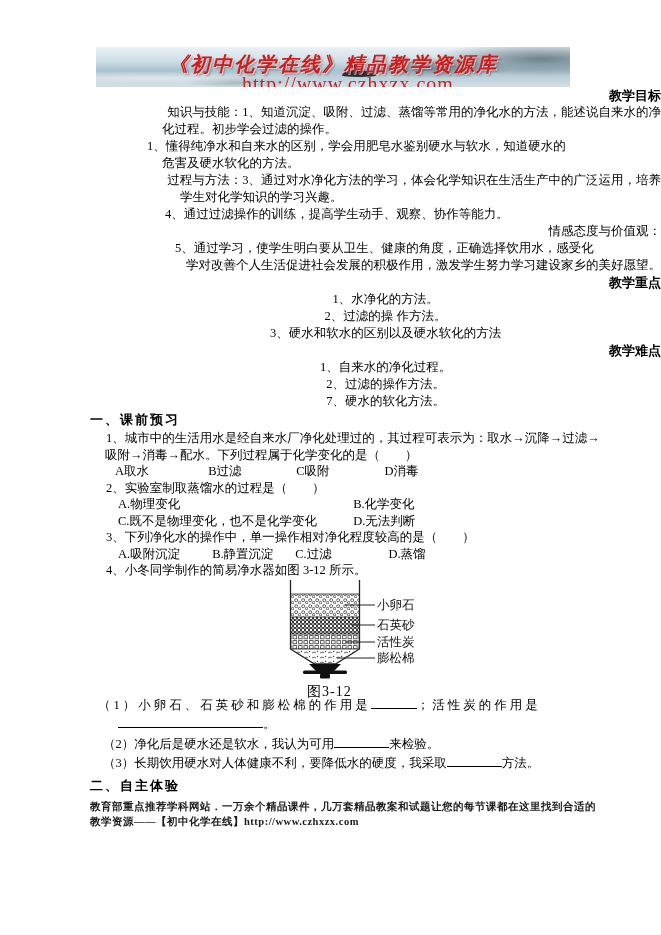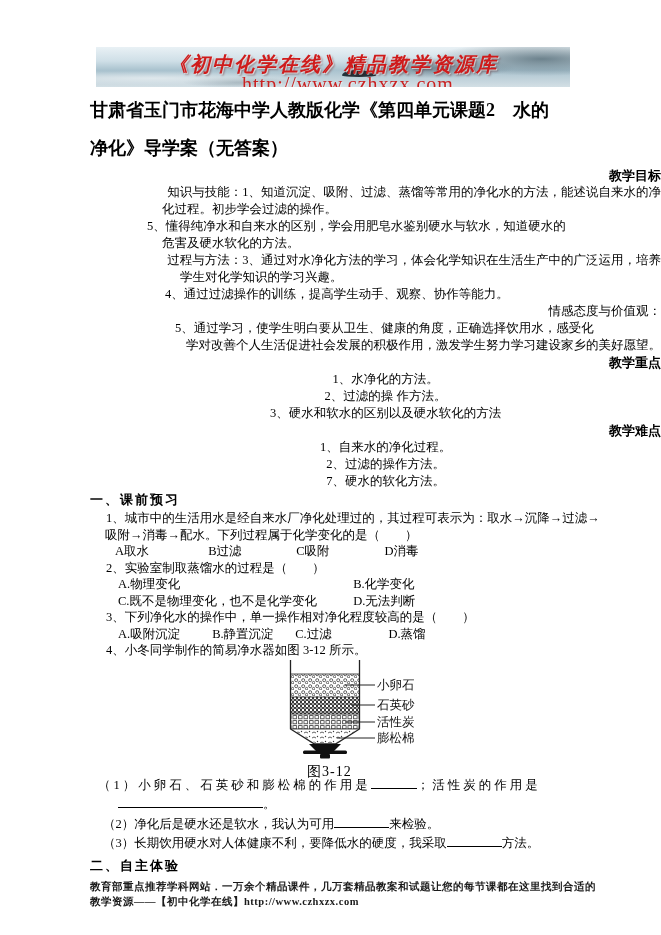--- a/index.html
+++ b/index.html
@@ -79,29 +79,25 @@
 <body>
 
 <div class="page">
 
   <div class="banner">
     <div class="banner-boat"></div>
     <div class="banner-title">《初中化学在线》精品教学资源库</div>
     <div class="banner-url">http://www.czhxzx.com</div>
   </div>
 
-  <div class="doc-title">
-    <div>甘肃省玉门市花海中学人教版化学《第四单元课题2　水的</div>
-    <div>净化》导学案（无答案）</div>
-  </div>
 
   <div class="line bold i7">教学目标</div>
   <div class="line i7">知识与技能：1、知道沉淀、吸附、过滤、蒸馏等常用的净化水的方法，能述说自来水的净</div>
   <div class="line i72">化过程。初步学会过滤的操作。</div>
-  <div class="line i57">5、懂得纯净水和自来水的区别，学会用肥皂水鉴别硬水与软水，知道硬水的</div>
+  <div class="line i57">1、懂得纯净水和自来水的区别，学会用肥皂水鉴别硬水与软水，知道硬水的</div>
   <div class="line i72">危害及硬水软化的方法。</div>
   <div class="line i7">过程与方法：3、通过对水净化方法的学习，体会化学知识在生活生产中的广泛运用，培养</div>
   <div class="line i90">学生对化学知识的学习兴趣。</div>
   <div class="line i75">4、通过过滤操作的训练，提高学生动手、观察、协作等能力。</div>
   <div class="line i7">情感态度与价值观：</div>
   <div class="line i85">5、通过学习，使学生明白要从卫生、健康的角度，正确选择饮用水，感受化</div>
   <div class="line i7">学对改善个人生活促进社会发展的积极作用，激发学生努力学习建设家乡的美好愿望。</div>
 
   <div class="line bold i7">教学重点</div>
   <div class="line i45">1、水净化的方法。</div>

